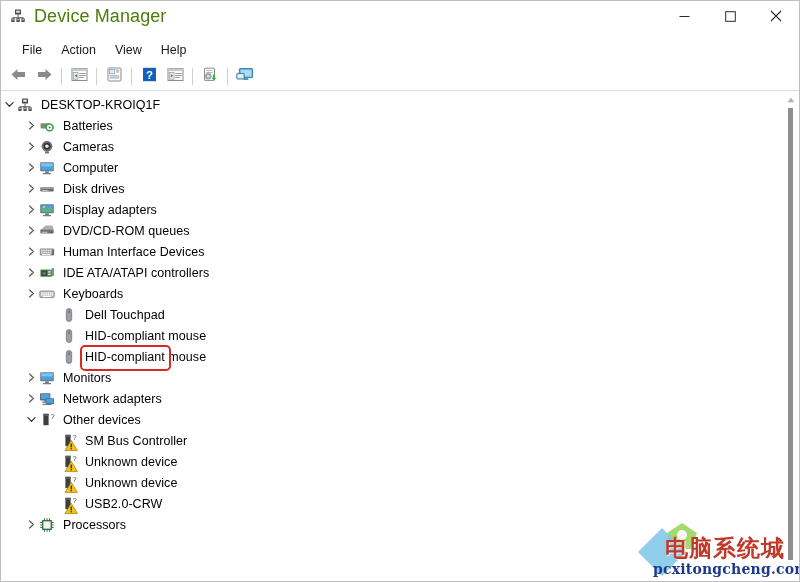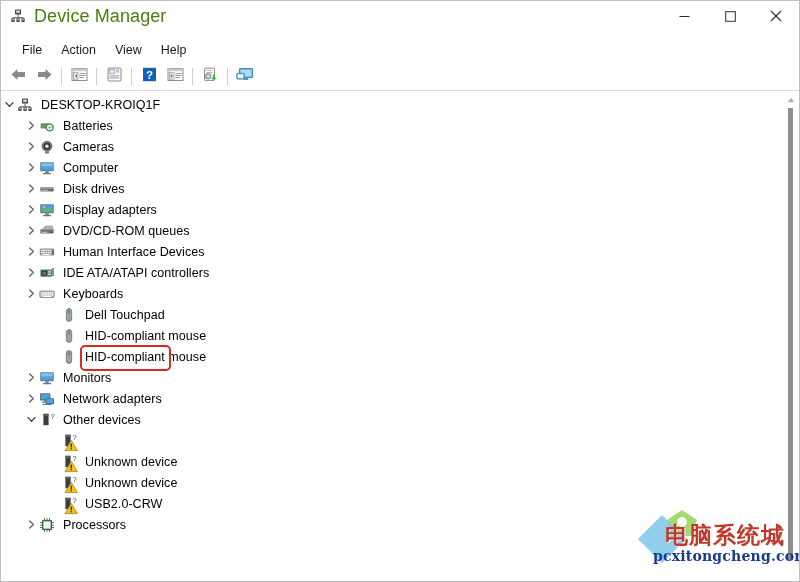--- a/index.html
+++ b/index.html
@@ -212,21 +212,21 @@
     width: 5px;
     background: #8f8f8f;
     border-radius: 0;
     cursor: default;
   }
 
   
   .watermark {
     position: absolute;
     right: 4px;
-    bottom: 15px;
+    bottom: 2px;
     width: 168px;
     height: 60px;
     z-index: 20;
     pointer-events: none;
     user-select: none;
     text-align: right;
   }
   .wm-cn {
     position: absolute;
     left: 38px;
@@ -717,20 +717,21 @@
               <path d="M4.4 1.8 L9.6 1.8 L9.6 13.2 L4.4 13.2 Z" fill="#3d3d3d"></path>
               <path d="M4.4 1.8 L9.6 1.8 L9.6 4 L4.4 4 Z" fill="#5c5c5c"></path>
               <text x="11.4" y="6.6" font-family="Liberation Sans, sans-serif" font-size="7.5" fill="#4a4a4a">?</text>
             </svg>
             <svg width="16" height="16" viewBox="0 0 16 16" style="position:absolute;left:3px;top:3px;">
               <path d="M7.2 4.2 L13.4 14.6 L1 14.6 Z" fill="#f2c21b" stroke="#9a7a06" stroke-width="0.7"></path>
               <rect x="6.6" y="7.6" width="1.3" height="3.8" fill="#2b2b2b"></rect>
               <rect x="6.6" y="12.1" width="1.3" height="1.3" fill="#2b2b2b"></rect>
             </svg>
           </span>
+          <span class="label-wrap"><span class="row-label">SM Bus Controller</span></span>
         </div>
         <div class="row lvl2">
           <span class="chev"></span>
           <span class="row-icon" style="position: relative;">
             <svg width="16" height="16" viewBox="0 0 16 16">
               <path d="M4.4 1.8 L9.6 1.8 L9.6 13.2 L4.4 13.2 Z" fill="#3d3d3d"></path>
               <path d="M4.4 1.8 L9.6 1.8 L9.6 4 L4.4 4 Z" fill="#5c5c5c"></path>
               <text x="11.4" y="6.6" font-family="Liberation Sans, sans-serif" font-size="7.5" fill="#4a4a4a">?</text>
             </svg>
             <svg width="16" height="16" viewBox="0 0 16 16" style="position:absolute;left:3px;top:3px;">

